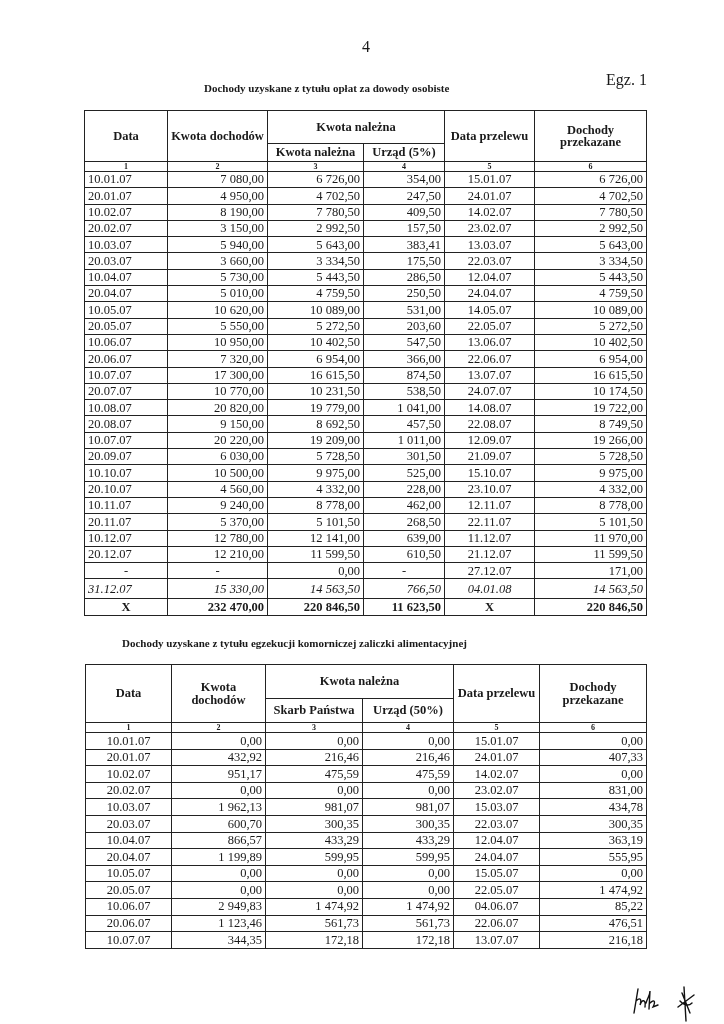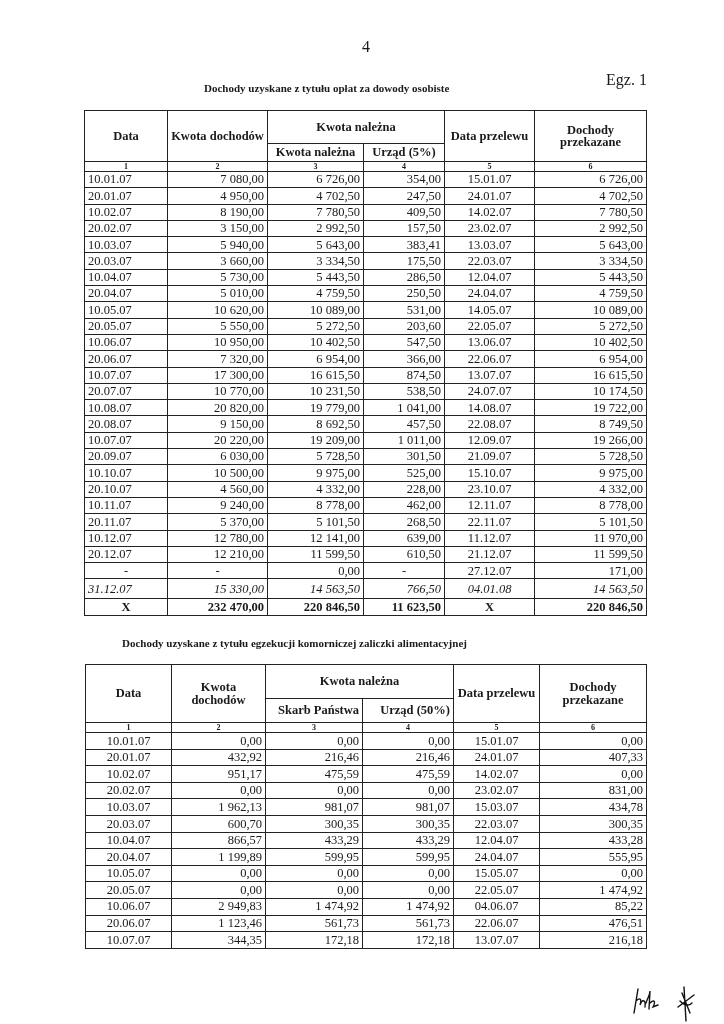--- a/index.html
+++ b/index.html
@@ -35,21 +35,21 @@
 
   #table1 { left: 84px; top: 110px; width: 562px; }
   #table1 tr.data td { height: 15.3px; }
   #table1 tr.tall td { height: 19px; font-style: italic; }
   #table1 tr.h1 th { height: 32px; }
   #table1 tr.h2 th { height: 17px; }
 
   #table2 { left: 85px; top: 664px; width: 561px; }
   #table2 tr.data td { height: 15.6px; }
   #table2 tr.h1 th { height: 33px; }
-  #table2 tr.h2 th { height: 23px; text-align: right; }
+  #table2 tr.h2 th { height: 23px; }
 
   .signature { position: absolute; left: 628px; top: 983px; width: 80px; height: 40px; }
 </style>
 </head>
 <body>
 
 <div class="page-number">4</div>
 <div class="copy-label">Egz. 1</div>
 
 <div class="section-title" id="title1">Dochody uzyskane z tytułu opłat za dowody osobiste</div>
@@ -384,21 +384,21 @@
         <td class="num">300,35</td>
         <td class="ctr">22.03.07</td>
         <td class="num">300,35</td>
       </tr>
       <tr class="data">
         <td class="ctr">10.04.07</td>
         <td class="num">866,57</td>
         <td class="num">433,29</td>
         <td class="num">433,29</td>
         <td class="ctr">12.04.07</td>
-        <td class="num">433,28</td>
+        <td class="num">363,19</td>
       </tr>
       <tr class="data">
         <td class="ctr">20.04.07</td>
         <td class="num">1 199,89</td>
         <td class="num">599,95</td>
         <td class="num">599,95</td>
         <td class="ctr">24.04.07</td>
         <td class="num">555,95</td>
       </tr>
       <tr class="data">

